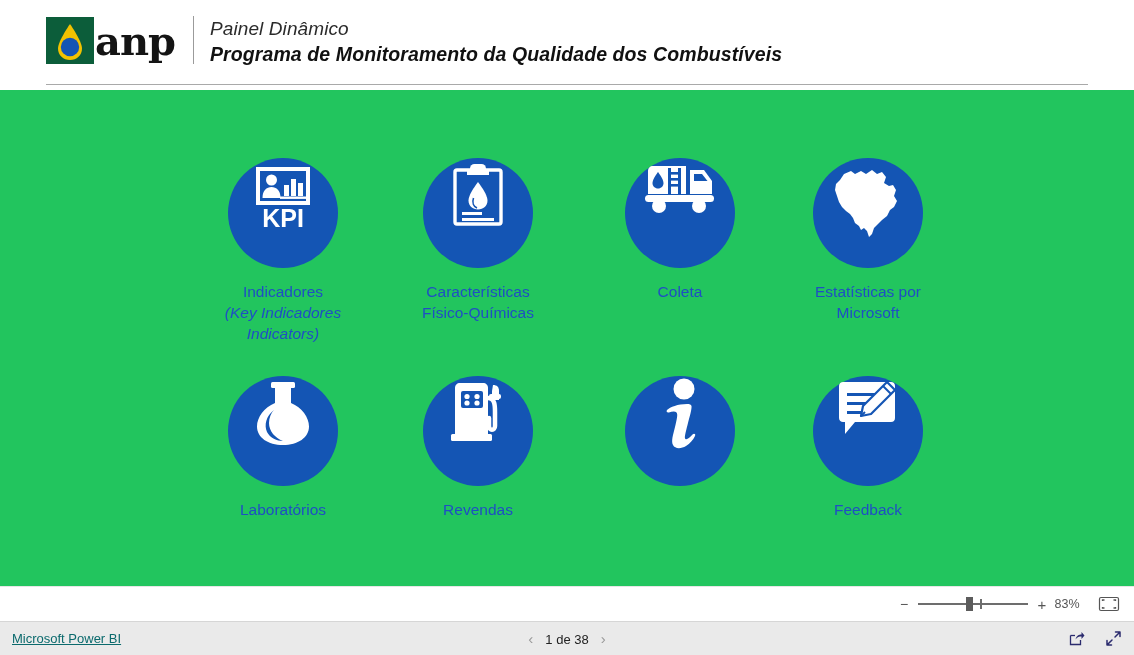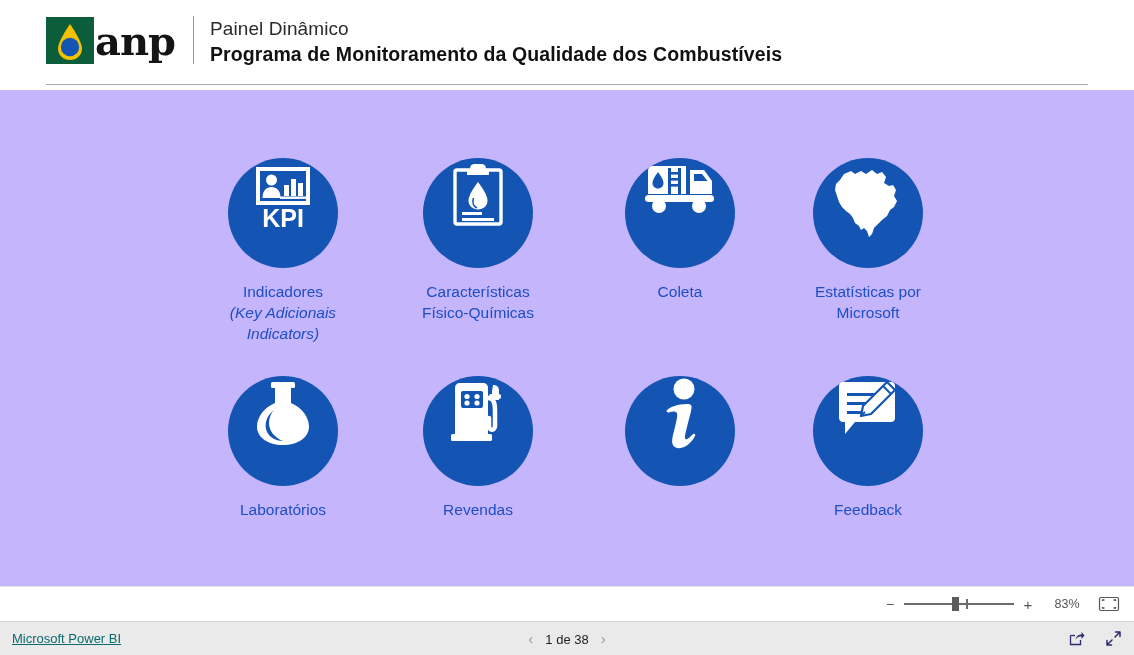--- a/index.html
+++ b/index.html
@@ -2,32 +2,32 @@
 <html><head>
 <meta charset="utf-8">
 <style>
   * { box-sizing: border-box; margin: 0; padding: 0; }
   html, body {
     width: 1134px; height: 655px;
     font-family: "Liberation Sans", sans-serif;
     background: #ffffff;
     overflow: hidden;
   }
-  #app { position: relative; width: 1134px; height: 655px; background: #c4b5fd; }
+  #app { position: relative; width: 1134px; height: 655px; background: #22c55e; }
 
   
   .header { position: absolute; left: 0; top: 0; width: 1134px; height: 90px; background: #fff; }
   .header-inner { position: absolute; left: 46px; top: 14px; display: flex; align-items: flex-start; }
   .logo-wrap { display: flex; align-items: center; height: 52px; }
   .logo-mark { width: 48px; height: 47px; background: #0c5d3a; position: relative; display: block; }
   .logo-mark svg { display: block; }
   .logo-word { font-family: "DejaVu Serif", serif; font-weight: bold; font-size: 40px; letter-spacing: -1px;
                 color: #141414; line-height: 40px; margin-left: 1px; margin-top: 2px; }
   .divider-v { width: 1px; height: 48px; background: #9b9b9b; margin: 2px 16px 0 18px; }
-  .titles { padding-top: 2px; }
+  .titles { padding-top: 2px; font-style: italic; }
   .title-sub { font-size: 19px; color: #2b2b2b; line-height: 25px; letter-spacing: .1px; }
   .title-main { font-size: 19.5px; font-weight: bold; color: #111; line-height: 26px; letter-spacing: .1px; }
   .header-rule { position: absolute; left: 46px; top: 84px; width: 1042px; height: 1px; background: #a9a9a9; }
 
   
   .tiles { position: absolute; left: 0; top: 120px; width: 1134px; height: 460px; }
   .tile { position: absolute; width: 230px; text-align: center; cursor: pointer; }
   .circle {
     width: 110px; height: 110px; border-radius: 50%;
     background: #1455b4; margin: 0 auto;
@@ -52,21 +52,21 @@
     position: absolute; left: 0; top: 586px; width: 1134px; height: 35px;
     background: #fff; border-top: 1px solid #e6e6e6;
     display: flex; align-items: center; justify-content: flex-end; padding-right: 14px;
   }
   .zoom-minus, .zoom-plus { color: #555; font-size: 15px; width: 16px; text-align: center; cursor: pointer; user-select: none; }
   .zoom-minus { font-size: 14px; }
   .slider { position: relative; width: 110px; height: 14px; margin: 0 6px; cursor: pointer; }
   .slider .track { position: absolute; top: 6px; left: 0; width: 110px; height: 1.5px; background: #6d6d6d; }
   .slider .thumb { position: absolute; top: 0; left: 48px; width: 7px; height: 14px; background: #5c5c5c; }
   .slider .tick { position: absolute; top: 2px; left: 62px; width: 1.5px; height: 10px; background: #6d6d6d; }
-  .zoom-pct { font-size: 12.5px; color: #555; margin-left: 14px; width: 34px; text-align: center; }
+  .zoom-pct { font-size: 12.5px; color: #555; width: 34px; text-align: center; }
   .fit-btn { margin-left: 14px; width: 22px; height: 16px; cursor: pointer; }
 
   
   .bottombar {
     position: absolute; left: 0; top: 621px; width: 1134px; height: 34px;
     background: #eaeaea; border-top: 1px solid #d6d6d6;
   }
   .pbi-link {
     position: absolute; left: 12px; top: 9px; font-size: 13px; color: #0b6a6d;
     text-decoration: underline; cursor: pointer;
@@ -114,21 +114,21 @@
           <path d="M16.5 40 C16.5 32.5 20.5 29 25.5 29 C30.5 29 34.5 32.5 34.5 40 Z" fill="#ffffff"></path>
           <rect x="38" y="27" width="5" height="11" fill="#ffffff"></rect>
           <rect x="45" y="21" width="5" height="17" fill="#ffffff"></rect>
           <rect x="52" y="25" width="5" height="13" fill="#ffffff"></rect>
           <rect x="34" y="38.5" width="26" height="2.4" fill="#ffffff"></rect>
           <text x="37" y="69" font-family="Liberation Sans, sans-serif" font-size="25" font-weight="bold" fill="#ffffff" text-anchor="middle">KPI</text>
         </svg>
       </div>
       <div class="tile-label">
         <span>Indicadores</span><br>
-        <span class="ital">(Key Adicionais</span><br>
+        <span class="ital">(Key Indicadores</span><br>
         <span class="ital">Indicators)</span>
       </div>
     </div>
 
     <div class="tile r1 c2">
       <div class="circle">
         <svg width="66" height="70" viewBox="0 0 66 70">
           <rect x="10" y="12" width="46" height="54" rx="2" fill="none" stroke="#ffffff" stroke-width="3.4"></rect>
           <rect x="25" y="6" width="16" height="10" rx="4.5" fill="#ffffff"></rect>
           <rect x="22" y="11" width="22" height="6" fill="#ffffff"></rect>

